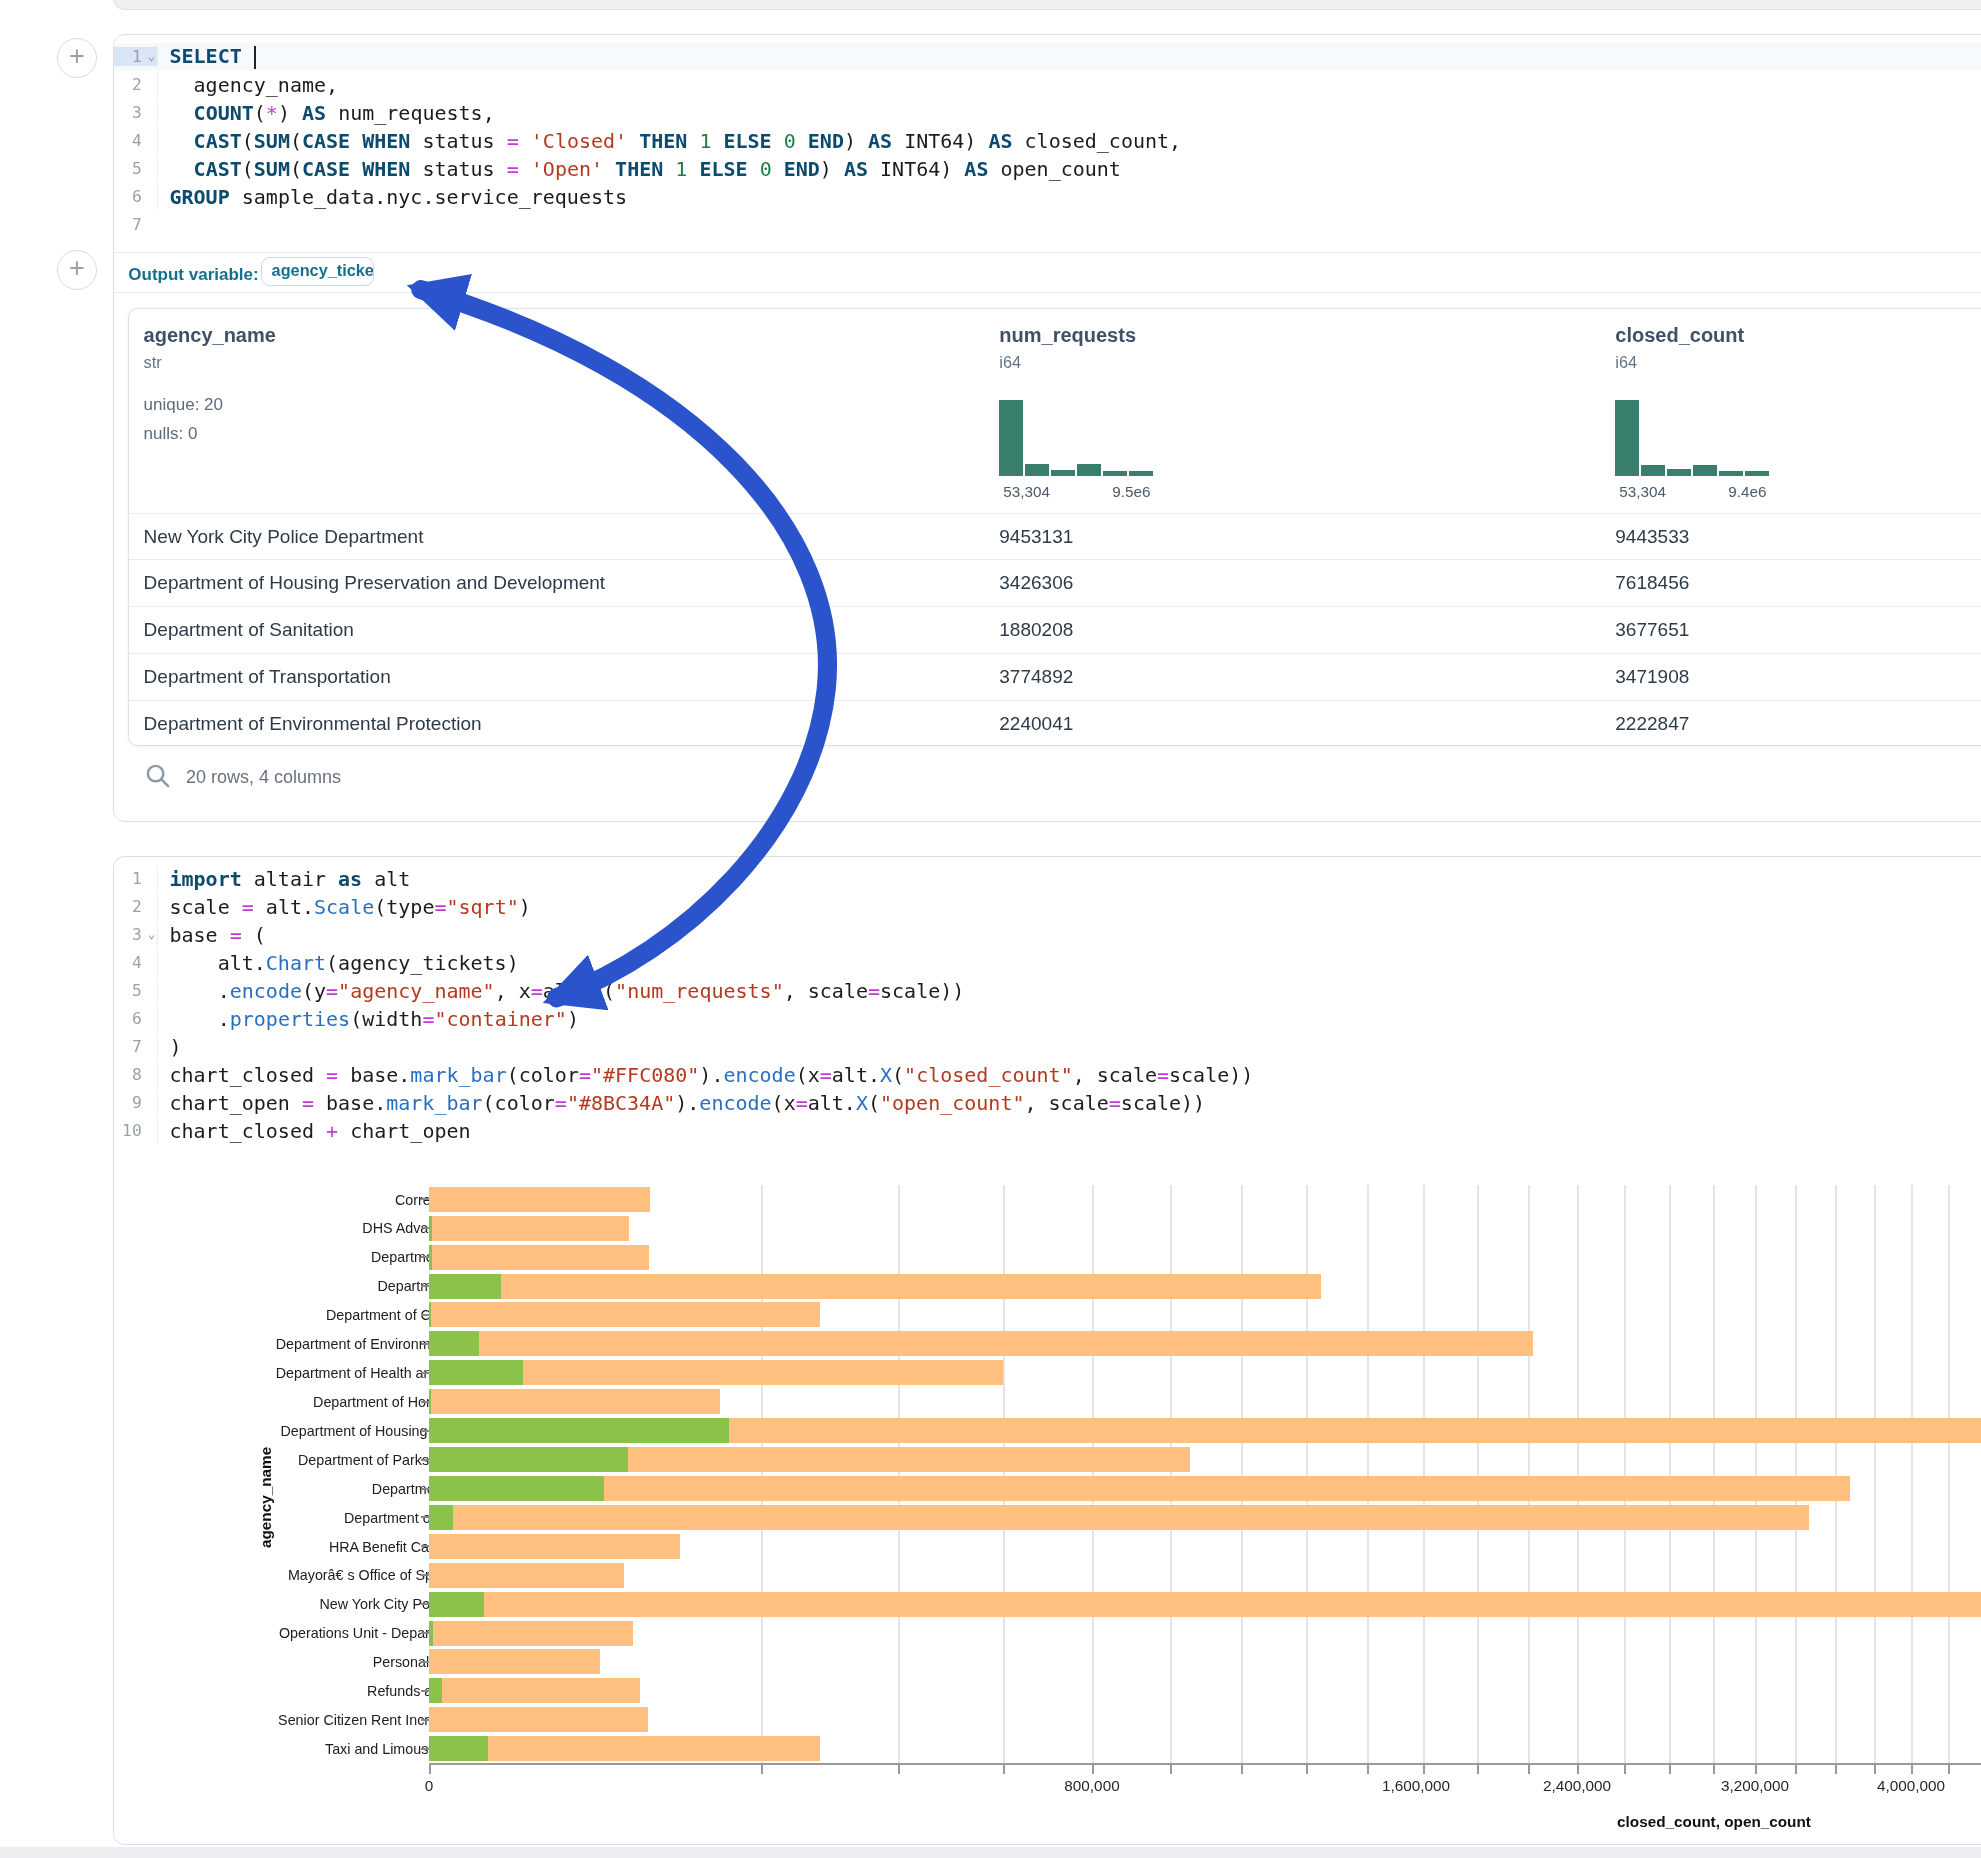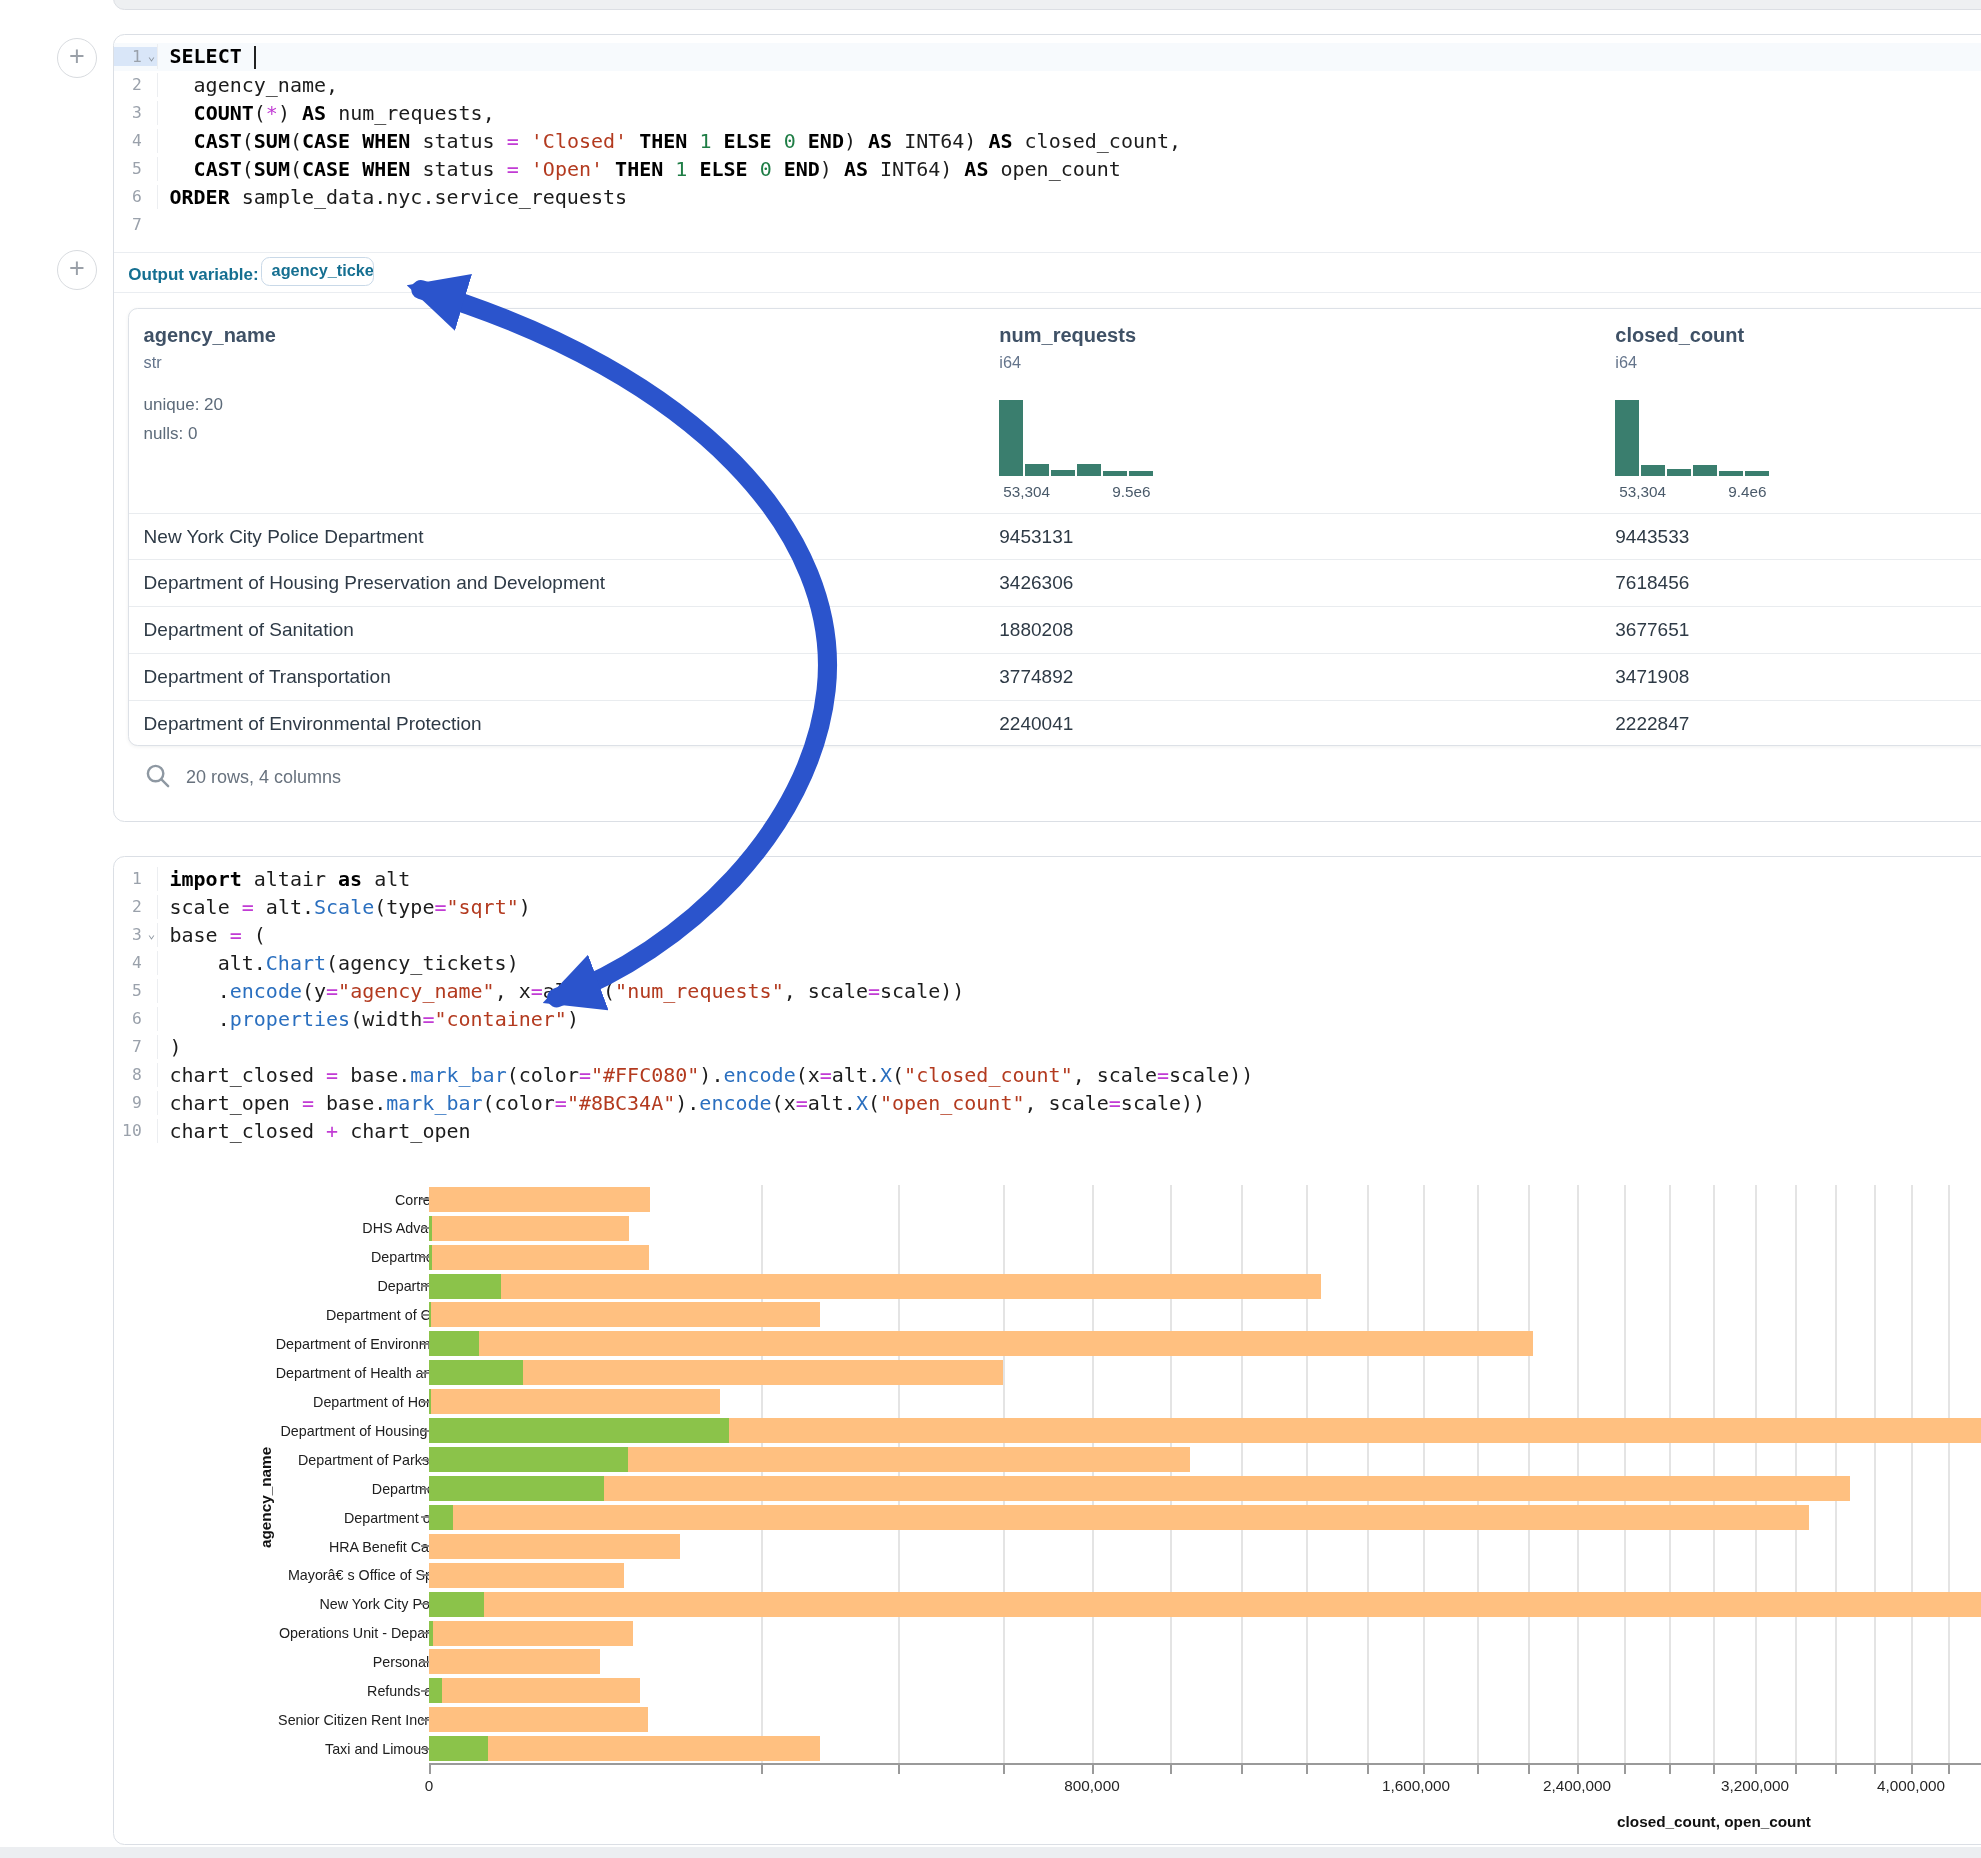--- a/index.html
+++ b/index.html
@@ -15,21 +15,21 @@
   
   .code-area{position:absolute;left:0;right:0;}
   .code-row{display:flex;align-items:center;}
   .gutter{width:43px;flex:none;text-align:right;padding-right:15.3px;box-sizing:border-box;
           font-family:"DejaVu Sans Mono",monospace;font-size:16.3px;color:#9aa1ab;position:relative;}
   .gutter .chev{position:absolute;right:1.9px;top:50%;transform:translateY(-58%);font-size:12.4px;color:#8b949e;}
   .code{white-space:pre;font-family:"DejaVu Sans Mono",monospace;font-size:20px;color:#1c1c1c;
         padding-left:11.5px;border-left:1px solid #eceef1;}
   .row-active{background:#f7fafd;}
   .row-active .gutter{background:#d9e6f8;}
-  .tk-kw{color:#000000;font-weight:700;}
+  .tk-kw{color:#0c4a6e;font-weight:700;}
   .tk-str{color:#B33A1F;}
   .tk-num{color:#1E7D45;}
   .tk-op{color:#C13BD4;}
   .tk-fn{color:#2A6FBF;}
   .cursor{display:inline-block;width:1.9px;height:23px;background:#222;vertical-align:middle;}
   .divider{position:absolute;left:0;right:0;border-top:1.9px solid #eaedf1;}
   
   .outvar-label{position:absolute;font-size:17px;font-weight:700;color:#156F91;}
   .outvar-pill{position:absolute;height:29px;width:113px;border:1.9px solid #c9d9e8;border-radius:8.6px;
                background:#fff;overflow:hidden;box-sizing:border-box;cursor:pointer;}
@@ -91,21 +91,21 @@
         <div class="code-row" style="height: 28px;">
           <span class="gutter">4</span>
           <span class="code"><span class="tk-pl">  </span><span class="tk-kw">CAST</span><span class="tk-pl">(</span><span class="tk-kw">SUM</span><span class="tk-pl">(</span><span class="tk-kw">CASE</span><span class="tk-pl"> </span><span class="tk-kw">WHEN</span><span class="tk-pl"> status </span><span class="tk-op">=</span><span class="tk-pl"> </span><span class="tk-str">'Closed'</span><span class="tk-pl"> </span><span class="tk-kw">THEN</span><span class="tk-pl"> </span><span class="tk-num">1</span><span class="tk-pl"> </span><span class="tk-kw">ELSE</span><span class="tk-pl"> </span><span class="tk-num">0</span><span class="tk-pl"> </span><span class="tk-kw">END</span><span class="tk-pl">) </span><span class="tk-kw">AS</span><span class="tk-pl"> INT64) </span><span class="tk-kw">AS</span><span class="tk-pl"> closed_count,</span></span>
         </div>
         <div class="code-row" style="height: 28px;">
           <span class="gutter">5</span>
           <span class="code"><span class="tk-pl">  </span><span class="tk-kw">CAST</span><span class="tk-pl">(</span><span class="tk-kw">SUM</span><span class="tk-pl">(</span><span class="tk-kw">CASE</span><span class="tk-pl"> </span><span class="tk-kw">WHEN</span><span class="tk-pl"> status </span><span class="tk-op">=</span><span class="tk-pl"> </span><span class="tk-str">'Open'</span><span class="tk-pl"> </span><span class="tk-kw">THEN</span><span class="tk-pl"> </span><span class="tk-num">1</span><span class="tk-pl"> </span><span class="tk-kw">ELSE</span><span class="tk-pl"> </span><span class="tk-num">0</span><span class="tk-pl"> </span><span class="tk-kw">END</span><span class="tk-pl">) </span><span class="tk-kw">AS</span><span class="tk-pl"> INT64) </span><span class="tk-kw">AS</span><span class="tk-pl"> open_count</span></span>
         </div>
         <div class="code-row" style="height: 28px;">
           <span class="gutter">6</span>
-          <span class="code"><span class="tk-kw">ORDER</span><span class="tk-pl"> sample_data.nyc.service_requests</span></span>
+          <span class="code"><span class="tk-kw">GROUP</span><span class="tk-pl"> sample_data.nyc.service_requests</span></span>
         </div>
         <div class="code-row" style="height: 28px;">
           <span class="gutter">7</span>
         </div>
       </div>
     <div class="divider" style="top:217px;"></div>
     <div>
       <span class="outvar-label" style="left:14.3px;top:230px;">Output variable:</span>
       <span class="outvar-pill" style="left:147px;top:222px;">
         <span class="outvar-pill-text">agency_tickets</span>

